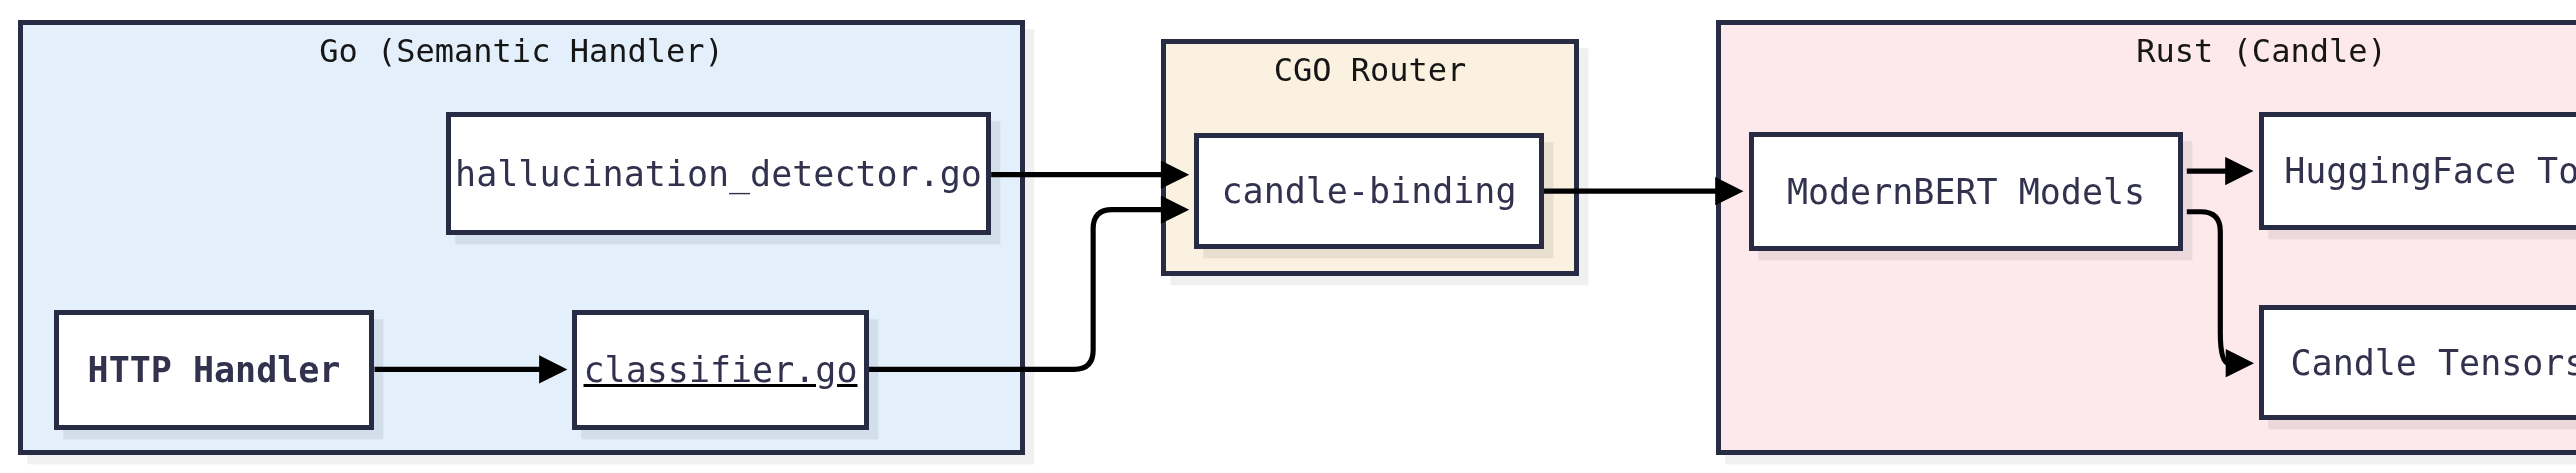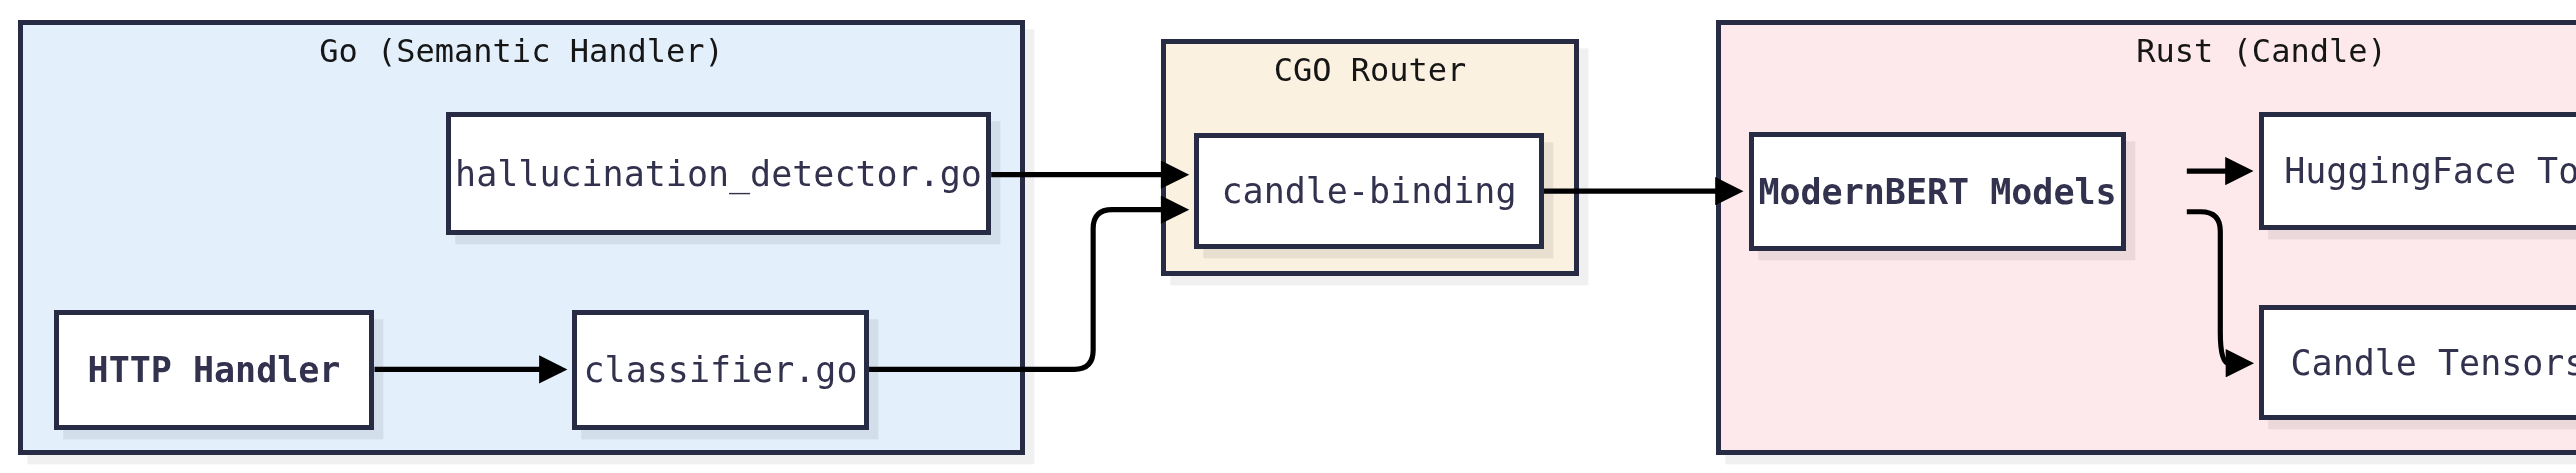--- a/index.html
+++ b/index.html
@@ -50,23 +50,23 @@
     justify-content: center;
   }
   .node-label {
     font-size: 35px;
     color: var(--node_text, #32324e);
     white-space: nowrap;
   }
 
   .node-hallucination   { left: 446px;  top: 112px; width: 545px; height: 123px; }
   .node-http-handler    { left: 54px;  top: 310px; width: 320px;  height: 120px; font-weight: bold; }
-  .node-classifier      { left: 572px; top: 310px; width: 297px;  height: 120px; }
+  .node-classifier      { left: 572px; top: 310px; width: 297px;  height: 120px; text-decoration: underline; }
   .node-candle-binding  { left: 1194px; top: 133px; width: 350px;  height: 116px; }
-  .node-modernbert      { left: 1749px; top: 132px; width: 377px;  height: 119px; font-weight: bold; }
+  .node-modernbert      { left: 1749px; top: 132px; width: 434px;  height: 119px; }
   .node-huggingface     { left: 2259px; top: 112px; width: 514px;  height: 118px; }
   .node-candle-tensors  { left: 2259px; top: 305px; width: 358px;  height: 115px; }
 
   
   #edges {
     position: absolute;
     left: 0; top: 0;
     width: 100%; height: 100%;
     pointer-events: none;
   }

